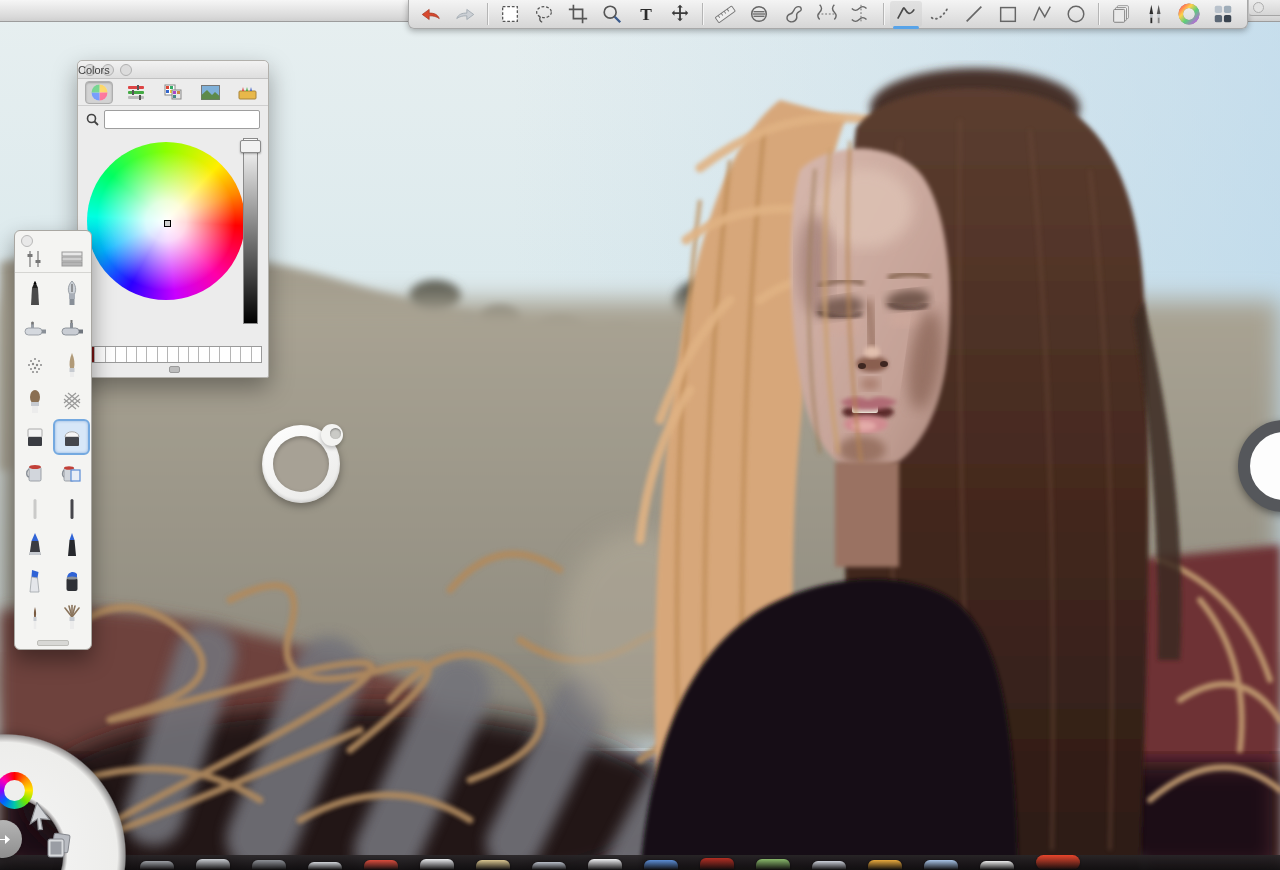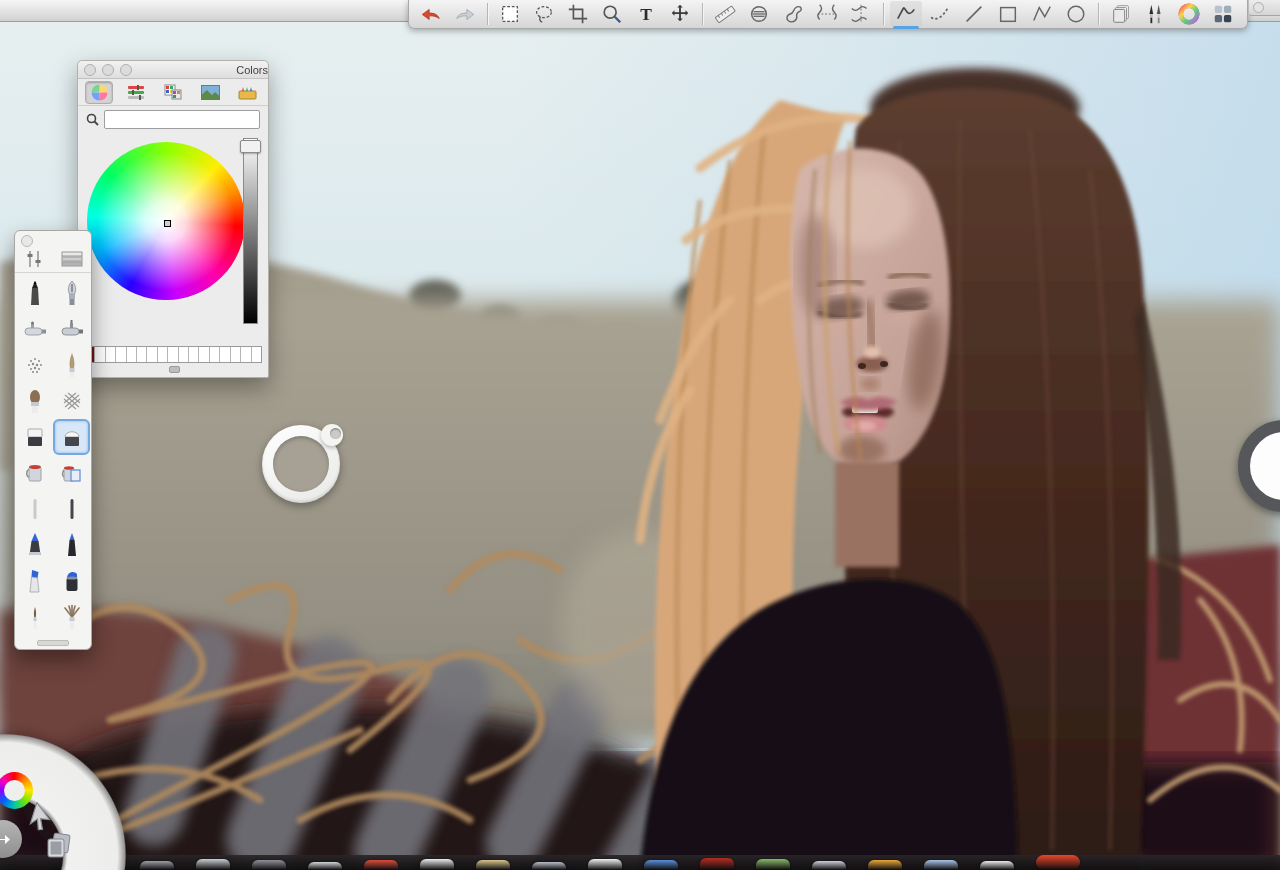--- a/index.html
+++ b/index.html
@@ -31,21 +31,21 @@
   .tbsep{width:1px;height:22px;background:#b5b5b5;margin:0 4px;box-shadow:1px 0 0 #f5f5f5;}
   
   #colors-panel{left:77px;top:60px;width:190px;height:316px;z-index:7;
     background:#ececec;border:1px solid #b2b0ab;border-radius:5px 5px 2px 2px;
     box-shadow:0 10px 24px rgba(0,0,0,.35);}
   #cp-title{height:17px;display:flex;align-items:center;position:relative;
     background:linear-gradient(#f2f2f2,#dedede);border-bottom:1px solid #c2c2c2;
     border-radius:5px 5px 0 0;}
   .tl{width:10px;height:10px;border-radius:50%;background:#dcdcdc;border:1px solid #b0b0b0;
       margin-left:6px;}
-  #cp-title .t{position:absolute;left:0;right:0;text-align:right;font-size:11px;color:#3f3f3f;}
+  #cp-title .t{position:absolute;left:0;right:0;text-align:left;font-size:11px;color:#3f3f3f;}
   #cp-tabs{height:26px;display:flex;align-items:center;justify-content:center;gap:9px;
     border-bottom:1px solid #cfcfcf;}
   .cp-tab{width:26px;height:21px;display:flex;align-items:center;justify-content:center;
     border-radius:4px;border:1px solid transparent;}
   .cp-tab.active{background:#d3d3d3;border:1px solid #aeaeae;
     box-shadow:inset 0 1px 2px rgba(0,0,0,.25);}
   #cp-search{height:26px;display:flex;align-items:center;padding:0 8px;gap:5px;}
   #cp-search input{flex:1;height:17px;border:1px solid #9e9e9e;border-radius:2px;
     background:#fff;font-size:11px;padding:0 4px;outline:none;}
   #cp-wheelarea{position:relative;height:198px;}

